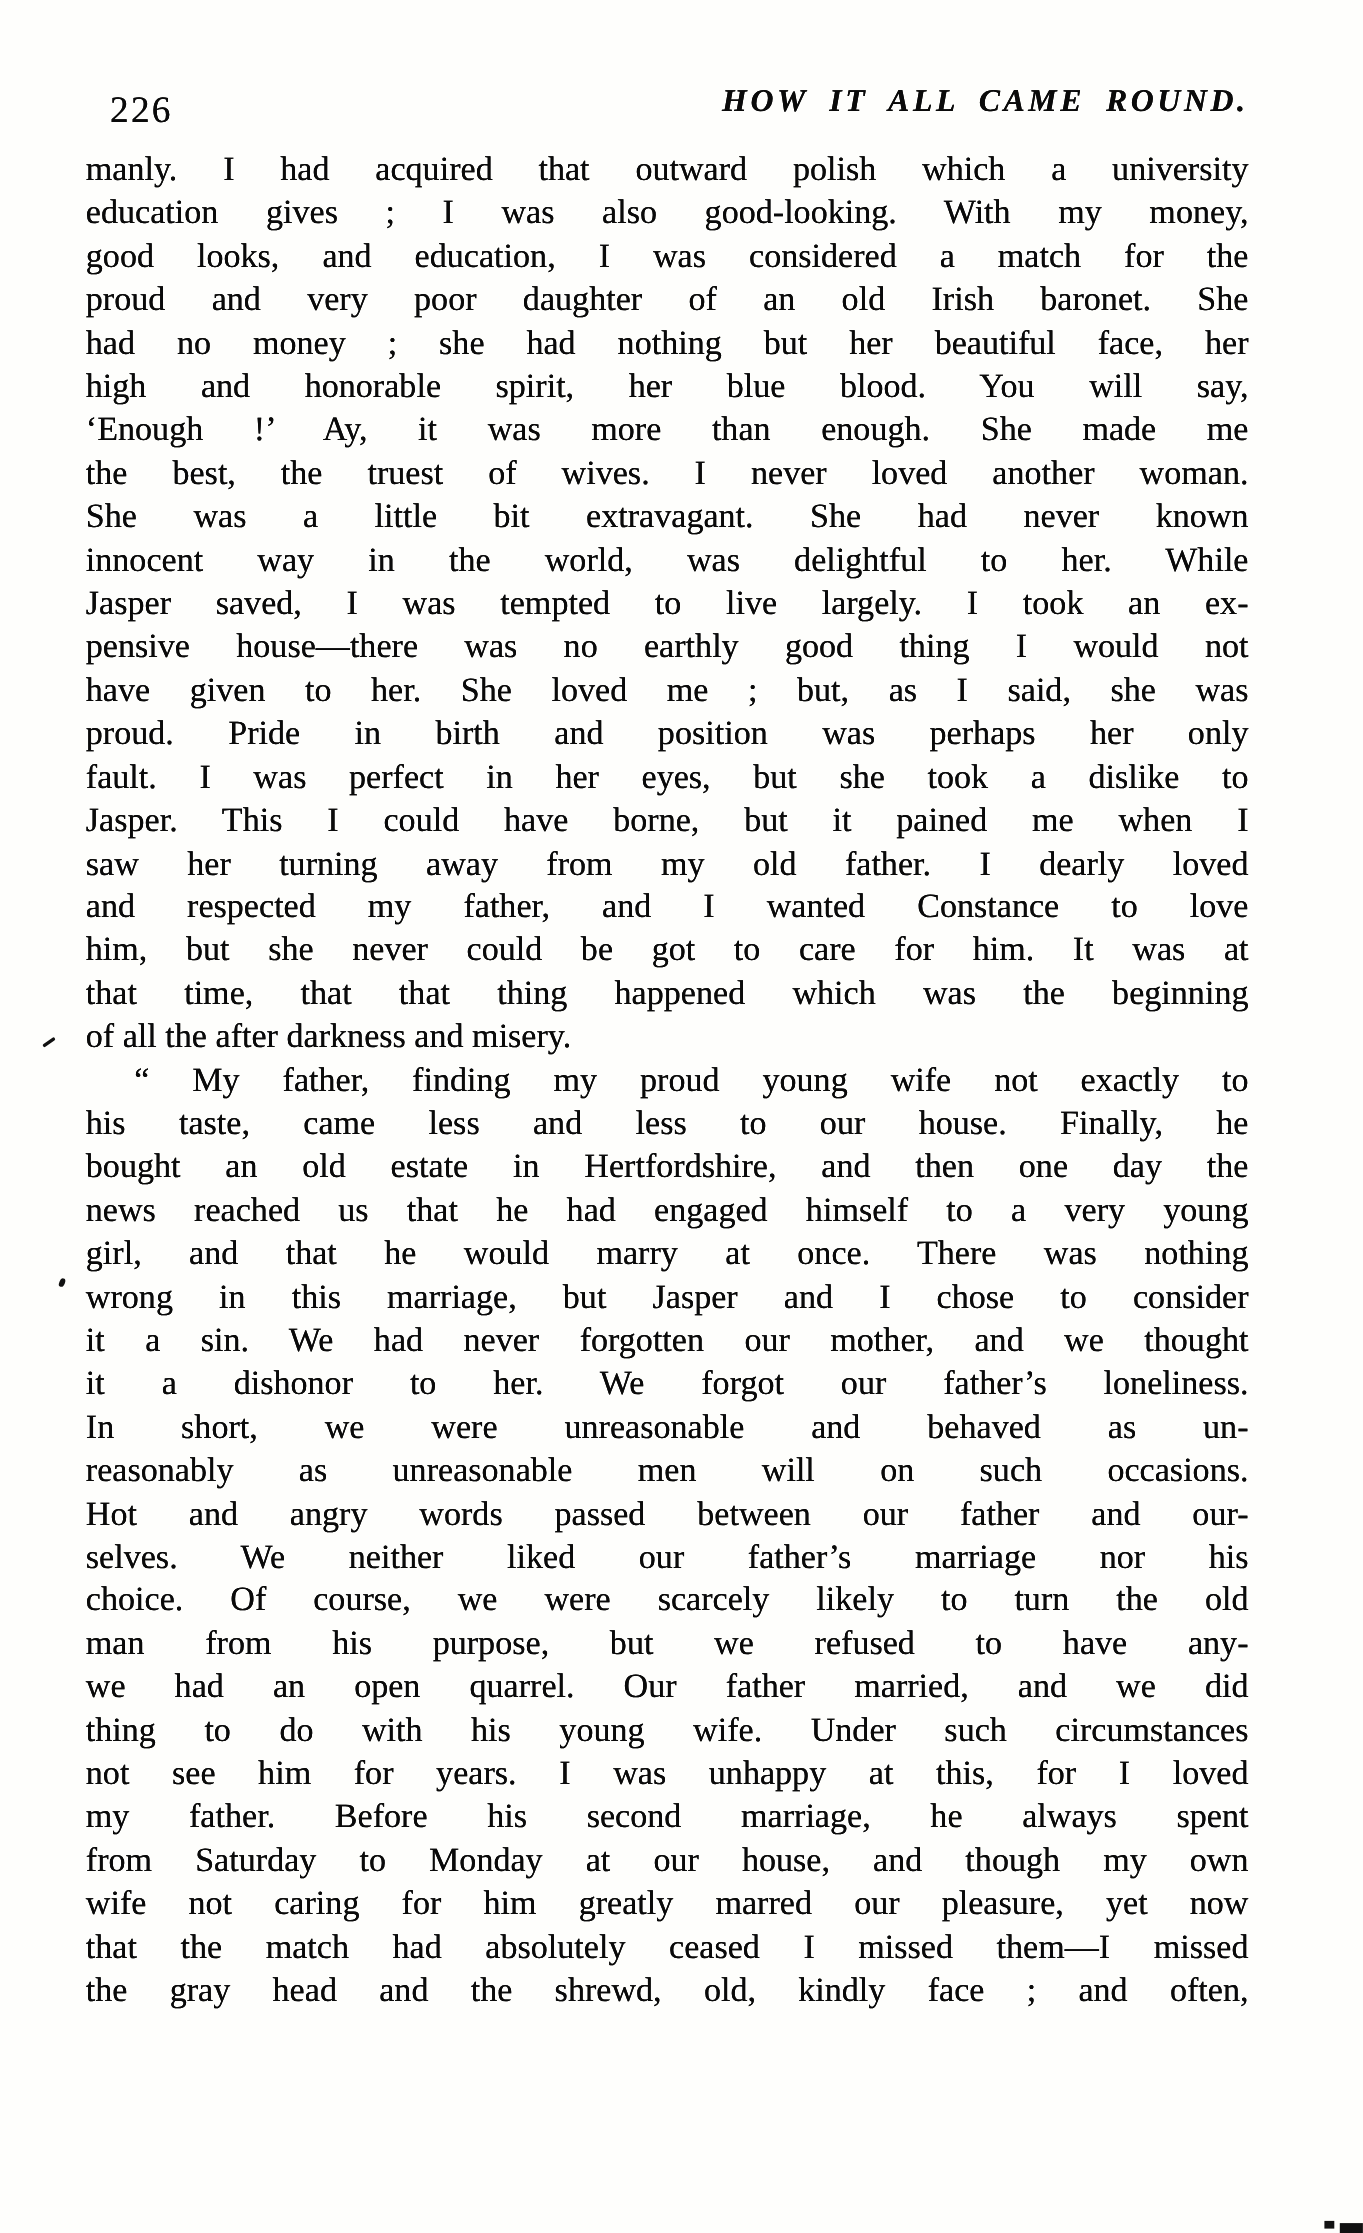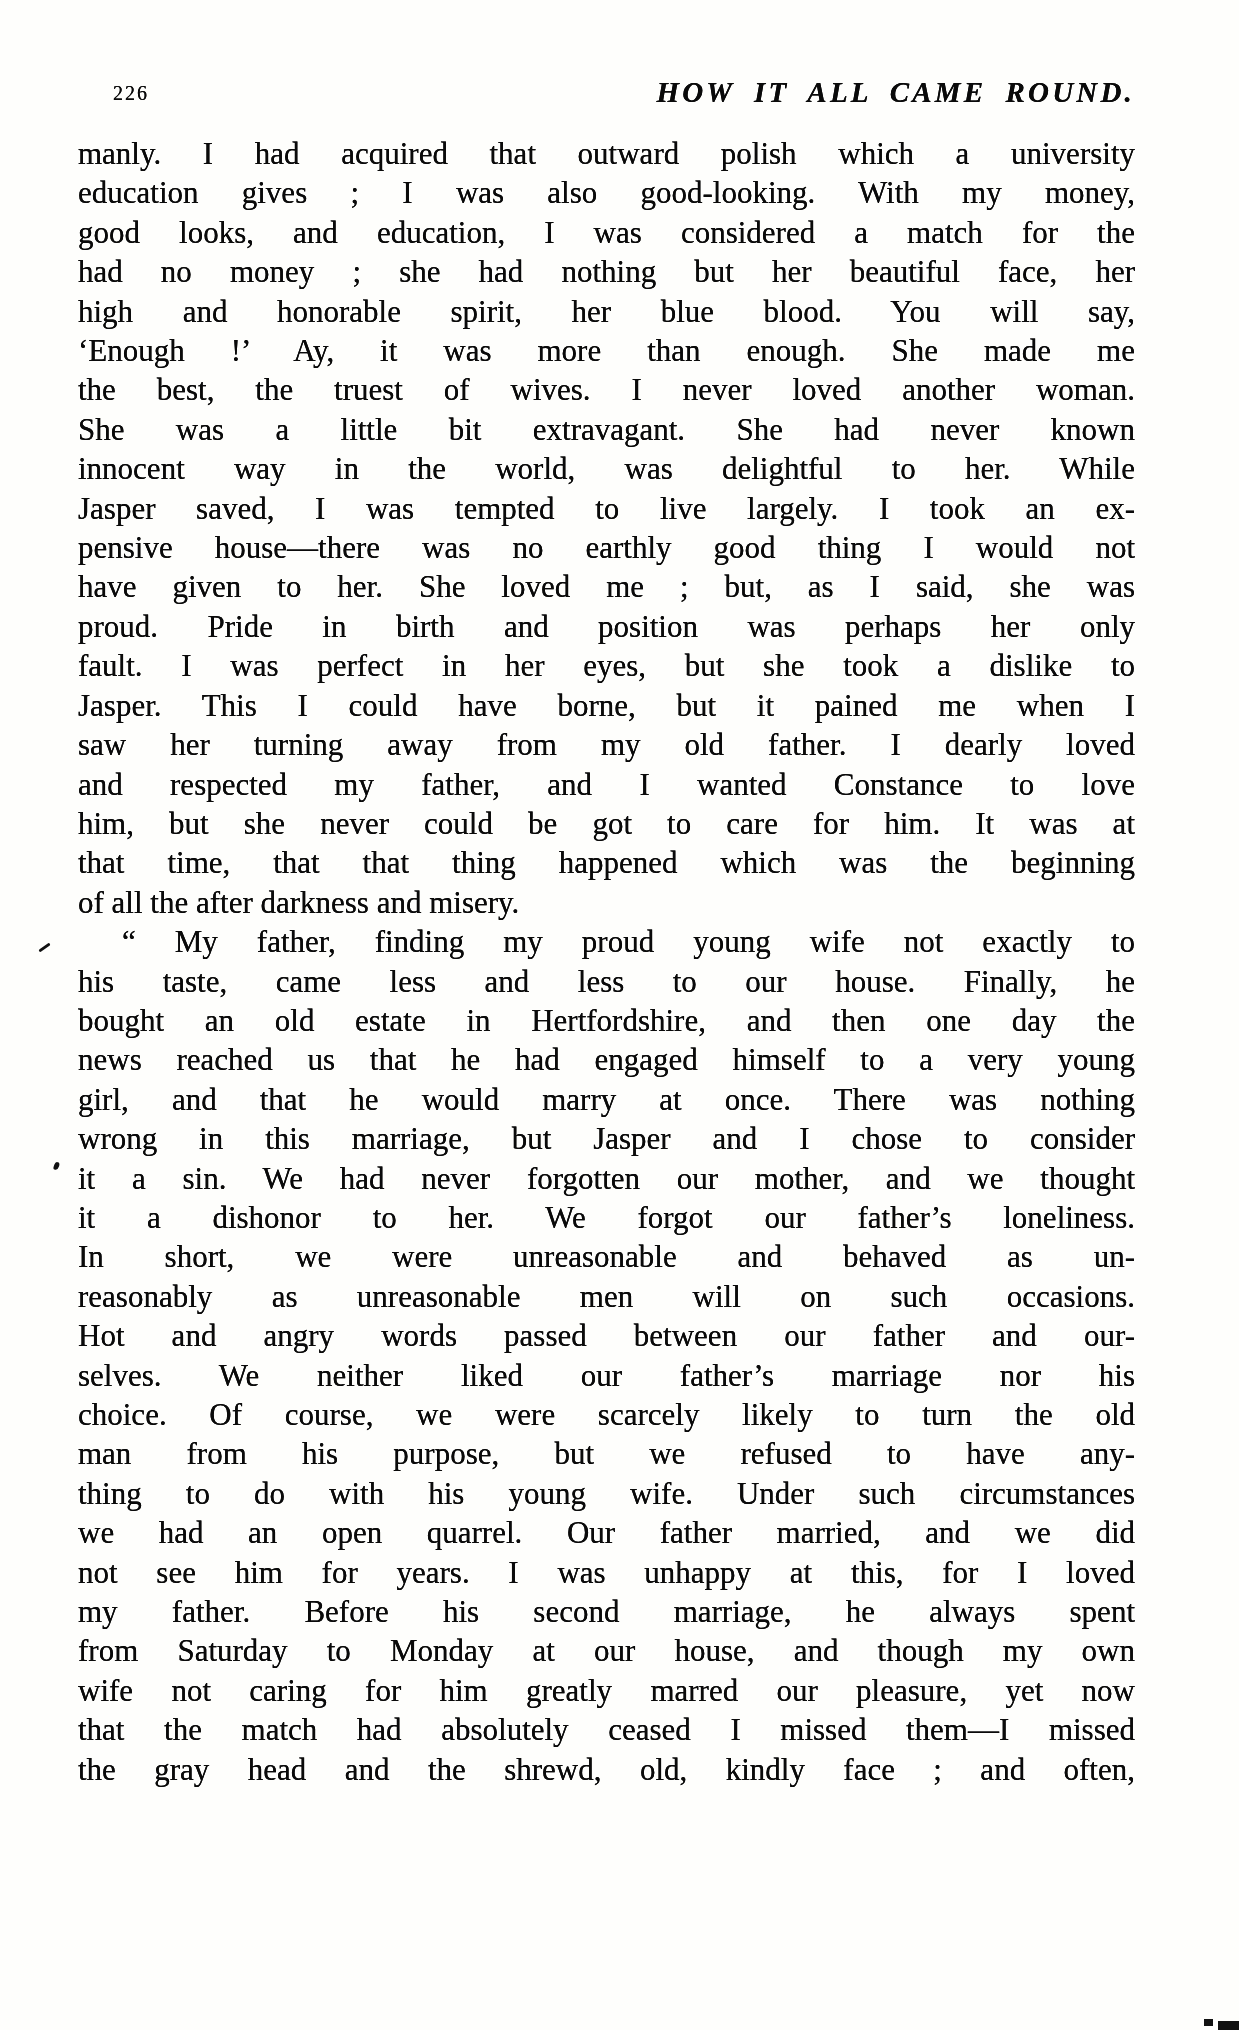--- a/index.html
+++ b/index.html
@@ -12,23 +12,23 @@
     width: 1239px;
     height: 2030px;
     background: #fefefc;
     overflow: hidden;
     font-family: "Liberation Serif", "DejaVu Serif", serif;
     color: #0a0a0a;
   }
   
   #page-number {
     position: absolute;
-    left: 113px;
+    left: 100px;
     top: 82px;
-    font-size: 20px;
+    font-size: 34px;
     letter-spacing: 2px;
     text-shadow: 0 0 0.4px #000;
   }
   #running-title {
     position: absolute;
     left: 78px;
     top: 76px;
     width: 1057px;
     padding-left: 40px;
     box-sizing: border-box;
@@ -83,20 +83,21 @@
 
 <div id="page">
   <div id="page-number">226</div>
   <div id="running-title">HOW IT ALL CAME ROUND.</div>
 
   <div id="page-body">
       <div class="paragraph">
         <div class="text-line">manly.  I had acquired that outward polish which a university</div>
         <div class="text-line">education gives ; I was also good-looking.  With my money,</div>
         <div class="text-line">good looks, and education, I was considered a match for the</div>
+        <div class="text-line">proud and very poor daughter of an old Irish baronet.  She</div>
         <div class="text-line">had no money ; she had nothing but her beautiful face, her</div>
         <div class="text-line">high and honorable spirit, her blue blood.  You will say,</div>
         <div class="text-line">‘Enough !’  Ay, it was more than enough.  She made me</div>
         <div class="text-line">the best, the truest of wives.  I never loved another woman.</div>
         <div class="text-line">She was a little bit extravagant.  She had never known</div>
         <div class="text-line">innocent way in the world, was delightful to her.  While</div>
         <div class="text-line">Jasper saved, I was tempted to live largely.  I took an ex-</div>
         <div class="text-line">pensive house—there was no earthly good thing I would not</div>
         <div class="text-line">have given to her.  She loved me ; but, as I said, she was</div>
         <div class="text-line">proud.  Pride in birth and position was perhaps her only</div>
@@ -116,22 +117,22 @@
         <div class="text-line">girl, and that he would marry at once.  There was nothing</div>
         <div class="text-line">wrong in this marriage, but Jasper and I chose to consider</div>
         <div class="text-line">it a sin.  We had never forgotten our mother, and we thought</div>
         <div class="text-line">it a dishonor to her.  We forgot our father’s loneliness.</div>
         <div class="text-line">In short, we were unreasonable and behaved as un-</div>
         <div class="text-line">reasonably as unreasonable men will on such occasions.</div>
         <div class="text-line">Hot and angry words passed between our father and our-</div>
         <div class="text-line">selves.  We neither liked our father’s marriage nor his</div>
         <div class="text-line">choice.  Of course, we were scarcely likely to turn the old</div>
         <div class="text-line">man from his purpose, but we refused to have any-</div>
+        <div class="text-line">we had an open quarrel.  Our father married, and we did</div>
         <div class="text-line">thing to do with his young wife.  Under such circumstances</div>
-        <div class="text-line">we had an open quarrel.  Our father married, and we did</div>
         <div class="text-line">not see him for years.  I was unhappy at this, for I loved</div>
         <div class="text-line">my father.  Before his second marriage, he always spent</div>
         <div class="text-line">from Saturday to Monday at our house, and though my own</div>
         <div class="text-line">wife not caring for him greatly marred our pleasure, yet now</div>
         <div class="text-line">that the match had absolutely ceased I missed them—I missed</div>
         <div class="text-line">the gray head and the shrewd, old, kindly face ; and often,</div>
       </div>
     </div>
 
   <div id="artifact-margin-slash" class="artifact"></div>

